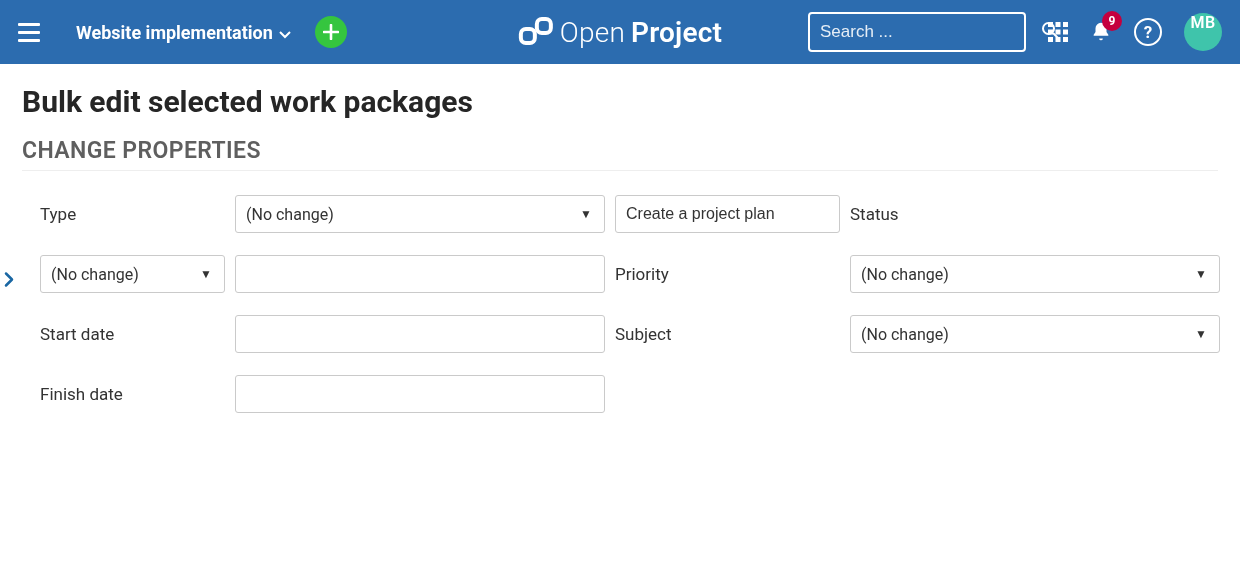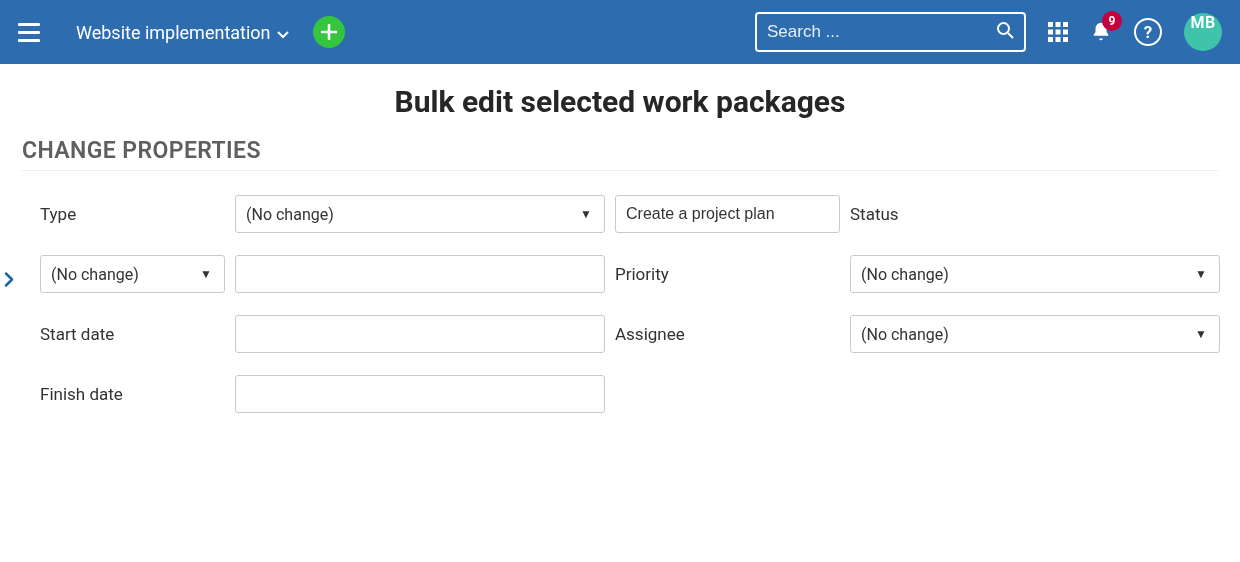--- a/index.html
+++ b/index.html
@@ -2,43 +2,43 @@
 <html><head>
 <meta charset="utf-8">
 <style>
   * { box-sizing: border-box; margin: 0; padding: 0; }
   html, body { width: 1240px; height: 562px; font-family: -apple-system, BlinkMacSystemFont, "Segoe UI", Roboto, "Helvetica Neue", Arial, sans-serif; background: #fff; color: #333; overflow: hidden; }
 
   
   .topbar { height: 64px; background: #2c6caf; display: flex; align-items: center; padding: 0 18px; color: #fff; }
   .hamburger { width: 30px; height: 30px; display: flex; flex-direction: column; justify-content: center; gap: 5px; cursor: pointer; }
   .hamburger span { height: 3px; background: #fff; border-radius: 1px; width: 22px; }
-  .project-select { display: flex; align-items: center; margin-left: 28px; font-size: 18px; font-weight: 400; cursor: pointer; }
+  .project-select { display: flex; align-items: center; margin-left: 28px; font-size: 18px; font-weight: 700; cursor: pointer; }
   .project-select .caret { margin-left: 6px; }
   .add-btn { margin-left: 24px; width: 32px; height: 32px; border-radius: 50%; background: #35c53f; color: #fff; display: flex; align-items: center; justify-content: center; font-size: 22px; font-weight: 700; cursor: pointer; }
 
   .brand { position: absolute; left: 50%; transform: translateX(-50%); display: flex; align-items: center; gap: 6px; font-size: 28px; font-weight: 500; letter-spacing: 0.2px; }
   .brand .thin { font-weight: 300; }
   .brand svg { display: block; }
 
   .topbar-right { margin-left: auto; display: flex; align-items: center; gap: 22px; }
-  .search-box { display: flex; align-items: center; width: 271px; height: 40px; border: 2px solid #fff; border-radius: 4px; padding: 0 10px; }
+  .search-box { display: flex; align-items: center; width: 218px; height: 40px; border: 2px solid #fff; border-radius: 4px; padding: 0 10px; }
   .search-box input { flex: 1; background: transparent; border: none; outline: none; color: #fff; font-size: 17px; }
   .search-box input::placeholder { color: #e6eef6; }
   .icon-btn { position: relative; cursor: pointer; display: flex; align-items: center; justify-content: center; color:#fff; }
   .badge { position: absolute; top: -10px; right: -10px; min-width: 20px; height: 20px; background: #c5003e; border-radius: 10px; color: #fff; font-size: 12px; font-weight: 700; display: flex; align-items: center; justify-content: center; padding: 0 5px; }
   .help-circle { width: 28px; height: 28px; border: 2px solid #fff; border-radius: 50%; display:flex; align-items:center; justify-content:center; font-size:17px; font-weight:700;}
   .avatar { width: 38px; height: 38px; border-radius: 50%; background: #3fc4ab; color: #fff; display: flex; align-items: flex-start; justify-content: center; font-size: 16px; font-weight: 600; letter-spacing: 0.5px; }
 
   
   .side-handle { position: absolute; left: 0; top: 50%; transform: translateY(-50%); color: #1a67a3; font-size: 18px; font-weight: 900; padding: 4px; cursor: pointer; }
 
   
   .content { padding: 20px 22px 0 22px; }
-  h1.page-title { font-size: 30px; font-weight: 700; color: #262626; margin-bottom: 18px; text-align: center; }
+  h1.page-title { font-size: 30px; font-weight: 700; color: #262626; margin-bottom: 18px; }
   ul.wp-list { list-style: disc; padding-left: 46px; margin-bottom: 42px; }
   ul.wp-list li { font-size: 19px; line-height: 1.75; color: #333; }
   ul.wp-list a { color: #1a67a3; text-decoration: none; }
   .sep-colon { color: #333; }
 
   .section-title { font-size: 23px; font-weight: 600; color: #5f5f5f; letter-spacing: 0.4px; text-transform: uppercase; padding-bottom: 6px; border-bottom: 1px solid #eee; margin-bottom: 24px; }
 
   .form-grid { display: grid; grid-template-columns: 185px 370px 225px 370px; row-gap: 22px; column-gap: 10px; align-items: center; padding-left: 18px; }
   .form-grid label { font-size: 17px; color: #333; }
   .select-wrap, .text-input { width: 100%; height: 38px; border: 1px solid #cacaca; border-radius: 3px; background: #fff; font-size: 16px; color: #333; }
@@ -65,20 +65,30 @@
     </span>
   </div>
   <div class="add-btn">
     <span>
       <svg width="16" height="16" viewBox="0 0 16 16">
           <path d="M8 1v14M1 8h14" stroke="#fff" stroke-width="2.6" stroke-linecap="round"></path>
         </svg>
     </span>
   </div>
 
+  <div class="brand">
+    <span>
+      <svg width="36" height="36" viewBox="0 0 36 36" fill="none">
+        <rect x="3" y="15" width="14" height="14" rx="5" stroke="#fff" stroke-width="4"></rect>
+        <rect x="19" y="5" width="14" height="14" rx="5" stroke="#fff" stroke-width="4"></rect>
+      </svg>
+    </span>
+    <span class="thin">Open</span>
+      <span style="font-weight:600;">Project</span>
+  </div>
 
   <div class="topbar-right">
     <div class="search-box">
       <input type="text" placeholder="Search ..." style="">
       <span>
         <svg width="18" height="18" viewBox="0 0 18 18">
             <circle cx="7.5" cy="7.5" r="5.5" stroke="#fff" stroke-width="2" fill="none"></circle>
             <line x1="12" y1="12" x2="17" y2="17" stroke="#fff" stroke-width="2"></line>
           </svg>
       </span>
@@ -140,21 +150,21 @@
     <input class="text-input" type="text" value="" style="">
 
     <label>Priority</label>
     <div class="select-wrap" tabindex="0">
       <span class="value">(No change)</span>
       <span class="sel-caret">▼</span>
     </div>
     <label>Start date</label>
     <input class="text-input" type="text" value="" style="">
 
-    <label>Assignee</label>
+    <label>Subject</label>
     <div class="select-wrap" tabindex="0">
       <span class="value">(No change)</span>
       <span class="sel-caret">▼</span>
     </div>
     <label>Finish date</label>
     <input class="text-input" type="text" value="" style="">
   </div>
 </div>
 
 </body></html>

